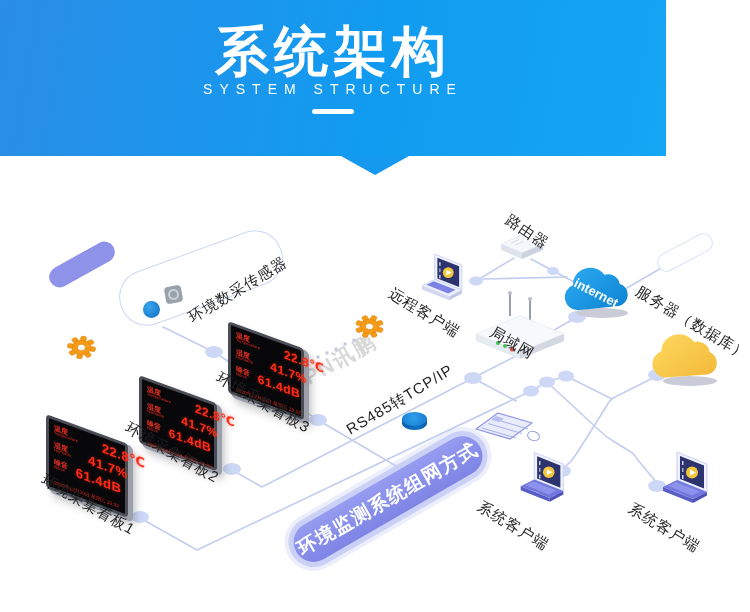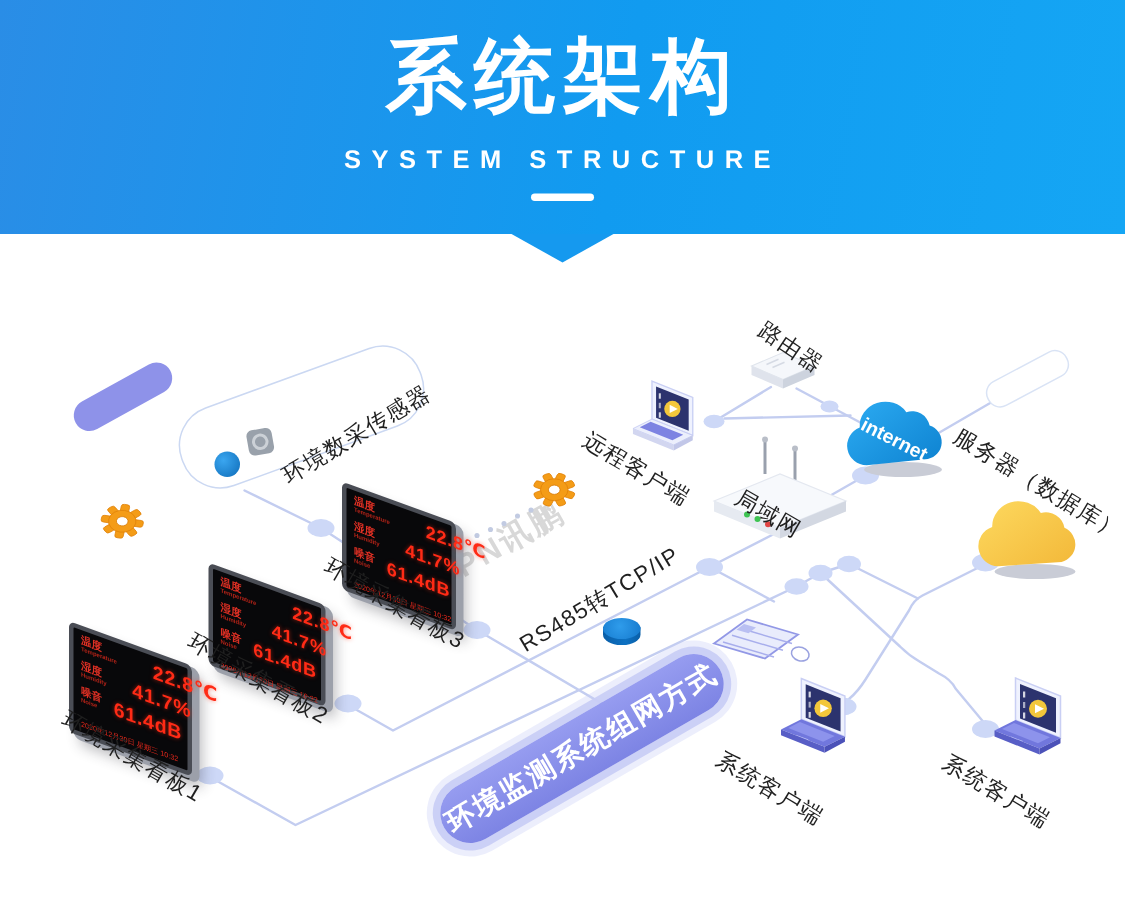--- a/index.html
+++ b/index.html
@@ -1,23 +1,23 @@
 <!DOCTYPE html>
 <html><head>
 <meta charset="utf-8">
 <style>
   html,body{margin:0;padding:0;background:#fff;}
   .stage{position:relative;width:750px;height:612px;overflow:hidden;background:#fff;
          font-family:"Liberation Sans","DejaVu Sans",sans-serif;}
   
-  .hero{position:absolute;left:0;top:0;width:750px;height:156px;
+  .hero{position:absolute;left:0;top:0;width:666px;height:156px;
         background:linear-gradient(100deg,#2a8de6 0%,#119bf0 55%,#15a6f4 100%);
         display:flex;flex-direction:column;align-items:center;}
   .hero-title{margin-top:22px;font-size:54px;font-weight:bold;color:#fff;letter-spacing:5px;line-height:1.1;}
-  .hero-sub{margin-top:16px;font-size:17px;font-weight:bold;color:#fff;letter-spacing:7px;}
+  .hero-sub{margin-top:0;font-size:14px;font-weight:normal;color:#fff;letter-spacing:7px;}
   .hero-dash{margin-top:12px;width:42px;height:5px;border-radius:3px;background:#fff;}
   .hero-tri{position:absolute;left:341px;top:156px;width:0;height:0;
             border-left:34px solid transparent;border-right:34px solid transparent;
             border-top:19px solid #1599ef;}
   .lbl{position:absolute;white-space:nowrap;font-size:15px;color:#1f1f1f;letter-spacing:1px;
        transform:translate(-50%,-50%) rotate(var(--r,0deg));z-index:6;}
   .wires{position:absolute;left:0;top:0;z-index:1;}
   .watermark{position:absolute;left:318px;top:372px;transform:translate(-50%,-50%) rotate(-30deg);
              font-size:21px;font-weight:bold;color:#d2d2d2;letter-spacing:2px;opacity:.85;z-index:0;white-space:nowrap;}
   

